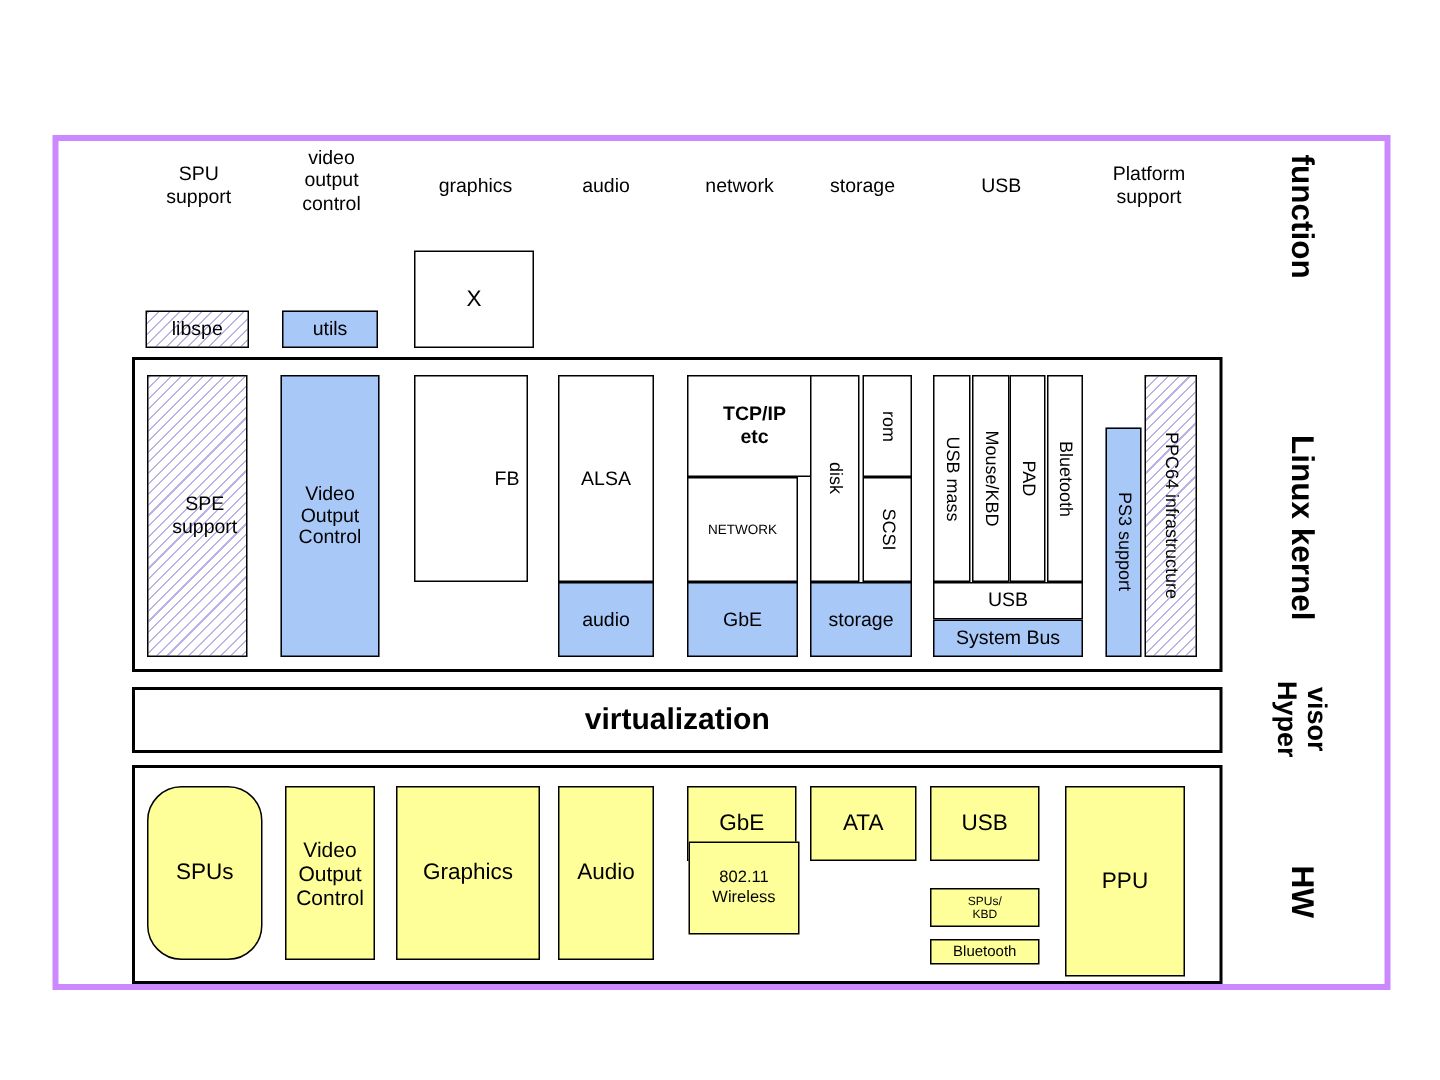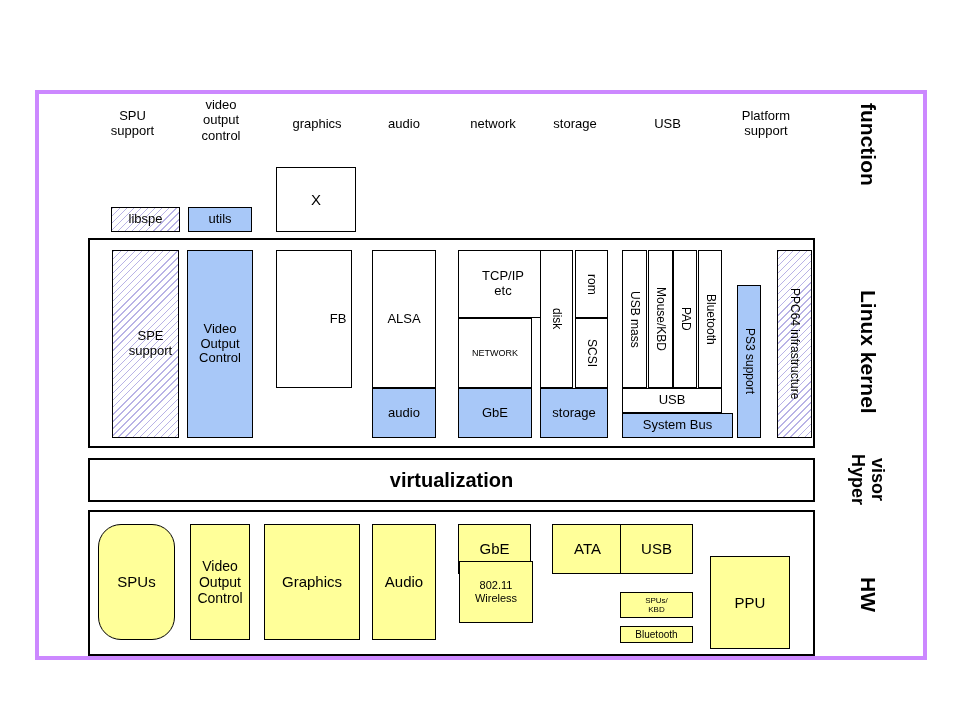--- a/index.html
+++ b/index.html
@@ -20,21 +20,20 @@
     position:absolute;box-sizing:border-box;border:2px solid #000;background:#fff;
   }
   .label{
     position:absolute;text-align:center;white-space:pre-line;line-height:1.18;font-size:13px;
   }
   .blue{background:#a8c8f8;}
   .yellow{background:#ffff99;}
   .hatch{
     background-color:#ffffff;
     background-image:repeating-linear-gradient(135deg,#b9b3e6 0,#b9b3e6 1px,transparent 1px,transparent 5px);
-    margin-left:14px;
   }
   .vtext{writing-mode:vertical-rl;font-size:12px;}
   .side{
     position:absolute;display:flex;align-items:center;justify-content:center;
     writing-mode:vertical-rl;font-weight:bold;font-size:21px;text-align:center;
     white-space:pre-line;line-height:1.1;
   }
   .big{font-size:15px;}
   .bold{font-weight:bold;text-align:center;}
 </style>
@@ -74,57 +73,57 @@
 support</div>
   <div class="box blue" style="left:187px;top:250px;width:66px;height:188px;">Video
 Output
 Control</div>
 
   <div class="box" style="left:276px;top:250px;width:76px;height:138px;padding-left:48px;">FB</div>
 
   <div class="box" style="left:372px;top:250px;width:64px;height:138px;">ALSA</div>
   <div class="box blue" style="left:372px;top:388px;width:64px;height:50px;">audio</div>
 
-  <div class="box" style="left:458px;top:250px;width:90px;height:68px;">TCP/IP
+  <div class="box" style="left:458px;top:250px;width:90px;height:68px;font-weight:bold;">TCP/IP
 etc</div>
   <div class="box" style="left:458px;top:318px;width:74px;height:70px;font-size:9px;">NETWORK</div>
   <div class="box blue" style="left:458px;top:388px;width:74px;height:50px;">GbE</div>
 
   <div class="box vtext" style="left:540px;top:250px;width:33px;height:138px;">disk</div>
   <div class="box vtext" style="left:575px;top:250px;width:33px;height:68px;">rom</div>
   <div class="box vtext" style="left:575px;top:318px;width:33px;height:70px;">SCSI</div>
   <div class="box blue" style="left:540px;top:388px;width:68px;height:50px;">storage</div>
 
   <div class="box vtext" style="left:622px;top:250px;width:25px;height:138px;">USB mass</div>
   <div class="box vtext" style="left:648px;top:250px;width:25px;height:138px;">Mouse/KBD</div>
   <div class="box vtext" style="left:673px;top:250px;width:24px;height:138px;">PAD</div>
   <div class="box vtext" style="left:698px;top:250px;width:24px;height:138px;">Bluetooth</div>
   <div class="box" style="left:622px;top:388px;width:100px;height:25px;">USB</div>
-  <div class="box blue" style="left:622px;top:413px;width:111px;height:25px;">System Bus</div>
+  <div class="box blue" style="left:622px;top:413px;width:100px;height:25px;">System Bus</div>
 
   <div class="box hatch vtext" style="left:763px;top:250px;width:35px;height:188px;">PPC64 infrastructure</div>
   <div class="box blue vtext" style="left:737px;top:285px;width:24px;height:153px;">PS3 support</div>
 
   <div class="box bold" style="left:88px;top:458px;width:727px;height:44px;border-width:2px;font-size:20px;">virtualization</div>
 
   <div class="layer" style="left:88px;top:510px;width:727px;height:146px;"></div>
 
   <div class="box yellow big" style="left:98px;top:524px;width:77px;height:116px;border-radius:23px;">SPUs</div>
   <div class="box yellow" style="left:190px;top:524px;width:60px;height:116px;font-size:14px;">Video
 Output
 Control</div>
   <div class="box yellow big" style="left:264px;top:524px;width:96px;height:116px;">Graphics</div>
   <div class="box yellow big" style="left:372px;top:524px;width:64px;height:116px;">Audio</div>
 
   <div class="box yellow big" style="left:458px;top:524px;width:73px;height:50px;">GbE</div>
   <div class="box yellow" style="left:459px;top:561px;width:74px;height:62px;font-size:11px;">802.11
 Wireless</div>
 
-  <div class="box yellow big" style="left:540px;top:524px;width:71px;height:50px;margin-left:12px;">ATA</div>
+  <div class="box yellow big" style="left:540px;top:524px;width:71px;height:50px;">ATA</div>
 
   <div class="box yellow big" style="left:620px;top:524px;width:73px;height:50px;">USB</div>
   <div class="box yellow" style="left:620px;top:592px;width:73px;height:26px;font-size:8px;">SPUs/
 KBD</div>
   <div class="box yellow" style="left:620px;top:626px;width:73px;height:17px;font-size:10px;">Bluetooth</div>
 
-  <div class="box yellow big" style="left:710px;top:524px;width:80px;height:93px;margin-top:32px;">PPU</div>
+  <div class="box yellow big" style="left:710px;top:524px;width:80px;height:127px;">PPU</div>
 
 </div>
 
 </body></html>

